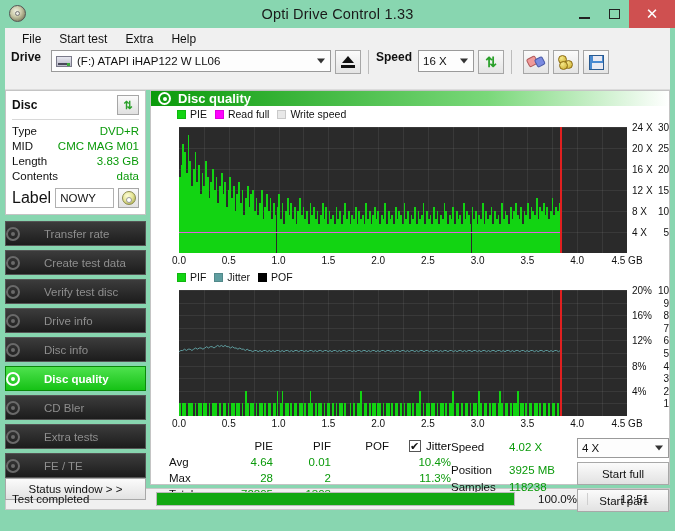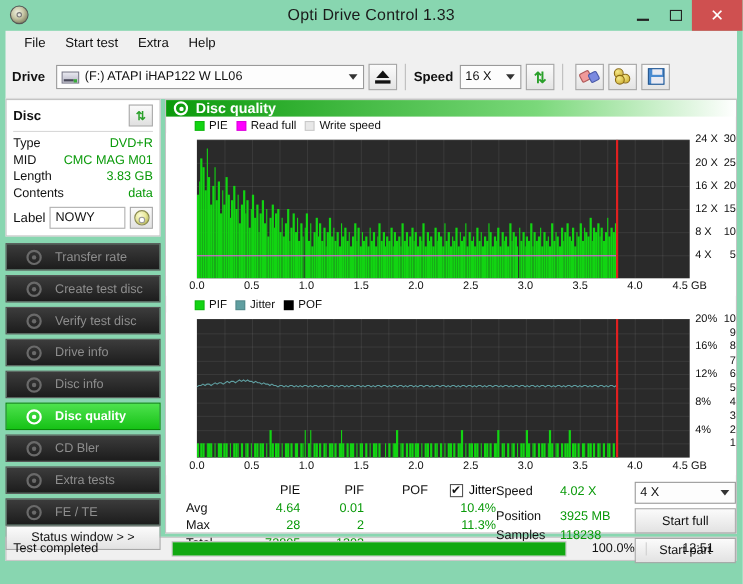--- a/index.html
+++ b/index.html
@@ -32,21 +32,21 @@
   .wbtn.max span { display:block; width:11px; height:10px; border:1.7px solid #222; }
   .wbtn.close { width:46px; background:#cf5050; color:#fff; font-size:15px; }
 
   
   .menubar { height:22px; background:#f0f0f0; display:flex; align-items:center; padding-left:8px;
              border-left:5px solid #88d6b0; }
   .menubar-wrap { margin:0 5px; background:#f0f0f0; }
   .menu-item { font-size:12px; color:#111; padding:2px 9px; }
 
   
-  .toolbar { margin:0 5px; height:40px; background:#f0f0f0; display:flex; align-items:center; padding:0 6px;
+  .toolbar { margin:0 5px; height:40px; background:#f0f0f0; display:flex; padding:0 6px;
              border-bottom:1px solid #dcdcdc;}
   .lbl-bold { font-size:12px; font-weight:bold; color:#111; }
   .combo {
     height:22px; background:#fdfdfd; border:1px solid #9a9a9a; display:flex; align-items:center;
     font-size:11.5px; color:#111; position:relative; padding-left:4px;
   }
   .combo .arrow { position:absolute; right:5px; top:50%; transform:translateY(-50%);
     width:0;height:0;border-left:4px solid transparent;border-right:4px solid transparent;border-top:5px solid #333; }
   .drive-combo { width:280px; margin-left:10px; }
   .drive-ico { width:16px; height:14px; margin-right:5px; position:relative; flex:0 0 auto; }
@@ -83,32 +83,32 @@
   .disc-panel { background:#fff; border:1px solid #c4c4c4; padding:4px 6px 6px; }
   .disc-head { display:flex; align-items:center; justify-content:space-between; padding-bottom:3px; }
   .disc-head .t { font-size:12px; font-weight:bold; color:#111; }
   .mini-btn { width:22px; height:20px; background:linear-gradient(#fafafa,#e0e0e0); border:1px solid #a6a6a6;
               display:flex; align-items:center; justify-content:center; color:#2aa02a; font-size:11px; font-weight:bold;}
   .disc-sep { height:1px; background:#d8d8d8; margin:1px 0 4px; }
   .drow { display:flex; justify-content:space-between; font-size:11.5px; line-height:15px; }
   .drow .k { color:#111; }
   .drow .v { color:#0a9a0a; }
   .label-row { display:flex; align-items:center; margin-top:4px; gap:4px; }
-  .label-row .k { font-size:12px; color:#111; }
+  .label-row .k { font-size:16px; color:#111; }
   .label-input { flex:1; height:20px; border:1px solid #b0b0b0; background:#fff; font-size:11.5px;
                  color:#111; padding:0 4px; line-height:18px; }
   .cd-ico { width:21px; height:20px; background:linear-gradient(#fafafa,#e2e2e2); border:1px solid #a6a6a6;
             display:flex; align-items:center; justify-content:center; }
   .cd-ico .d { width:14px; height:14px; border-radius:50%;
       background:radial-gradient(circle at 38% 32%, #fbfbd8 0%, #e8e89a 45%, #b8b85a 80%, #9a9a40 100%); border:1px solid #8a8a50;}
   .cd-ico .d::after { content:''; display:block; width:4px;height:4px;margin:5px auto;border-radius:50%;background:#fff;border:1px solid #999;}
 
   .navlist { margin-top:6px; display:flex; flex-direction:column; gap:4px; }
   .navbtn {
-    height:25px; display:flex; align-items:center; padding-left:18px; gap:12px;
+    height:25px; display:flex; align-items:center; padding-left:0; gap:24px;
     background:linear-gradient(#3c3c3c,#1c1c1c); border:1px solid #555; color:#8e8e8e; font-size:11.5px;
   }
   .navbtn.active { background:linear-gradient(#4ee24e,#16c216); border:1px solid #0a8a0a; color:#fff; font-weight:bold; }
   .nav-ico { width:14px; height:14px; border-radius:50%; border:2px solid #6a6a6a; position:relative; flex:0 0 auto;}
   .navbtn.active .nav-ico { border-color:#fff; }
   .nav-ico::after{ content:''; position:absolute; left:3px; top:3px; width:4px;height:4px;border-radius:50%;background:#6a6a6a;}
   .navbtn.active .nav-ico::after{ background:#fff; }
 
   .status-win { margin-top:auto; }
   .status-btn { height:22px; background:linear-gradient(#fbfbfb,#e2e2e2); border:1px solid #a8a8a8;
@@ -282,21 +282,21 @@
         </div>
       </div>
 
       <div class="navlist">
         <div class="navbtn">
           <span class="nav-ico"></span>
           <span>Transfer rate</span>
         </div>
         <div class="navbtn">
           <span class="nav-ico"></span>
-          <span>Create test disc</span>
+          <span>Create test data</span>
         </div>
         <div class="navbtn">
           <span class="nav-ico"></span>
           <span>Verify test disc</span>
         </div>
         <div class="navbtn">
           <span class="nav-ico"></span>
           <span>Drive info</span>
         </div>
         <div class="navbtn">

